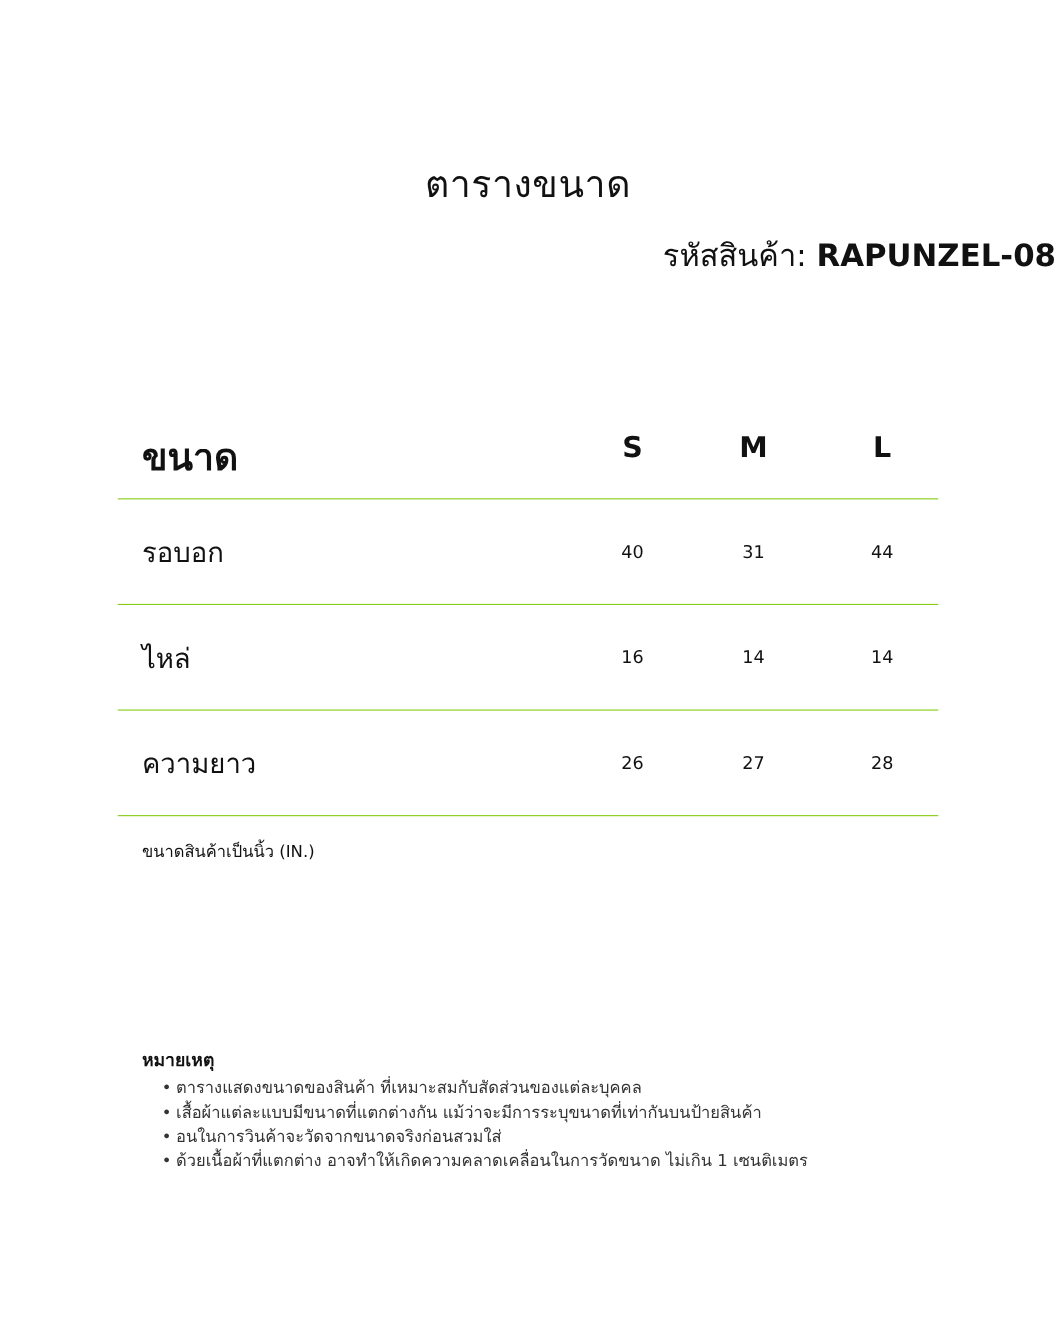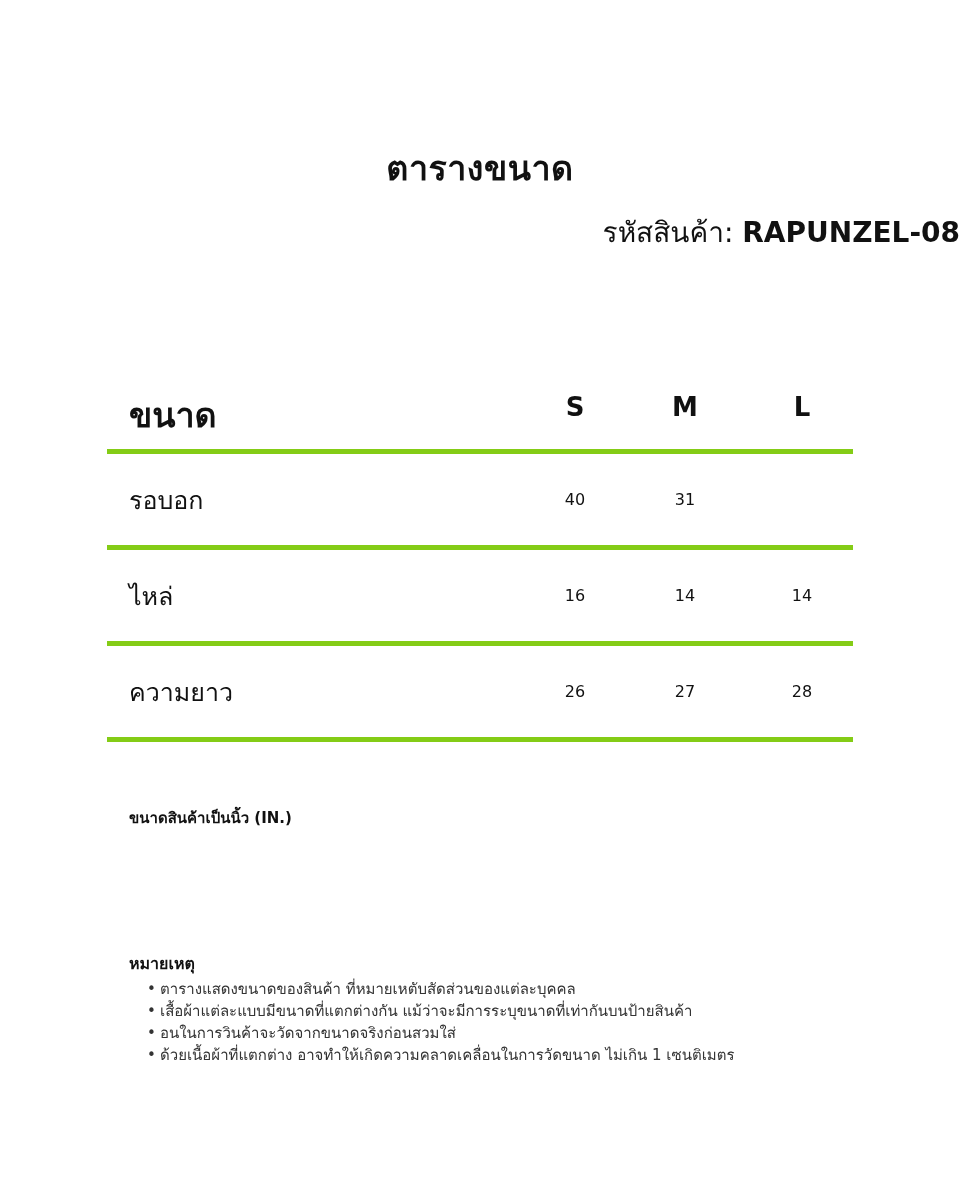--- a/index.html
+++ b/index.html
@@ -2,44 +2,44 @@
 <html><head>
   <meta charset="utf-8">
   <style>
     html, body { margin: 0; padding: 0; background: #ffffff; }
     body {
       width: 960px; height: 1200px; position: relative; overflow: hidden;
       font-family: "DejaVu Sans", "Liberation Sans", sans-serif; color: #111111;
     }
     .title {
       position: absolute; top: 146px; left: 0; width: 960px; text-align: center;
-      font-size: 34px; font-weight: bold; line-height: 44px; letter-spacing: 0.5px;
+      font-size: 34px; font-weight: normal; line-height: 44px; letter-spacing: 0.5px;
     }
     .subtitle {
       position: absolute; top: 214px; left: 0; width: 960px; text-align: right;
       font-size: 28px; line-height: 38px;
     }
     .subtitle .code { font-weight: bold; }
 
     .table { position: absolute; left: 107px; top: 380px; width: 746px; }
-    .row { position: relative; height: 96px; border-bottom: 5px solid #84cc16; box-sizing: border-box; }
+    .row { position: relative; height: 96px; border-bottom: 1px solid #84cc16; box-sizing: border-box; }
     .row.header { height: 74px; }
     .row .cell { position: absolute; top: 0; height: 100%; display: flex; align-items: center; }
     .row .label { left: 22px; font-size: 25px; }
     .row.header .label { font-size: 34px; font-weight: bold; }
     .row .val { width: 60px; justify-content: center; font-size: 16px; }
     .row.header .val { font-size: 26px; font-weight: bold; }
     .c0 { left: 438px; }
     .c1 { left: 548px; }
     .c2 { left: 665px; }
     .row.header .cell { align-items: flex-start; padding-top: 8px; box-sizing: border-box; }
     .row.header .val { padding-top: 12px; }
 
     .unit-note {
-      position: absolute; left: 129px; top: 762px; font-size: 15px; font-weight: bold; margin-top: 44px;
+      position: absolute; left: 129px; top: 762px; font-size: 15px; font-weight: normal;
     }
 
     .notes { position: absolute; left: 129px; top: 952px; }
     .notes-title { font-size: 16px; font-weight: bold; line-height: 24px; }
     .notes ul { margin: 2px 0 0 0; padding-left: 18px; list-style: none; }
     .notes li { font-size: 15px; line-height: 22px; color: #333; position: relative; padding-left: 13px; }
     .notes li .bullet { position: absolute; left: 0; top: 0; }
   </style>
 </head>
 <body>
@@ -53,38 +53,39 @@
   <div class="row header">
     <div class="cell label">ขนาด</div>
     <div class="cell val c0">S</div>
     <div class="cell val c1">M</div>
     <div class="cell val c2">L</div>
   </div>
   <div class="row">
     <div class="cell label">รอบอก</div>
     <div class="cell val c0">40</div>
     <div class="cell val c1">31</div>
+    <div class="cell val c2">44</div>
   </div>
   <div class="row">
     <div class="cell label">ไหล่</div>
     <div class="cell val c0">16</div>
     <div class="cell val c1">14</div>
     <div class="cell val c2">14</div>
   </div>
   <div class="row">
     <div class="cell label">ความยาว</div>
     <div class="cell val c0">26</div>
     <div class="cell val c1">27</div>
     <div class="cell val c2">28</div>
   </div>
 </div>
 
 <div class="unit-note">ขนาดสินค้าเป็นนิ้ว (IN.)</div>
 
 <div class="notes">
   <div class="notes-title">หมายเหตุ</div>
   <ul>
-    <li><span class="bullet">•</span><span>ตารางแสดงขนาดของสินค้า ที่หมายเหตับสัดส่วนของแต่ละบุคคล</span></li>
+    <li><span class="bullet">•</span><span>ตารางแสดงขนาดของสินค้า ที่เหมาะสมกับสัดส่วนของแต่ละบุคคล</span></li>
     <li><span class="bullet">•</span><span>เสื้อผ้าแต่ละแบบมีขนาดที่แตกต่างกัน แม้ว่าจะมีการระบุขนาดที่เท่ากันบนป้ายสินค้า</span></li>
     <li><span class="bullet">•</span><span>อนในการวินค้าจะวัดจากขนาดจริงก่อนสวมใส่</span></li>
     <li><span class="bullet">•</span><span>ด้วยเนื้อผ้าที่แตกต่าง อาจทำให้เกิดความคลาดเคลื่อนในการวัดขนาด ไม่เกิน 1 เซนติเมตร</span></li>
   </ul>
 </div>
 
 </body></html>

